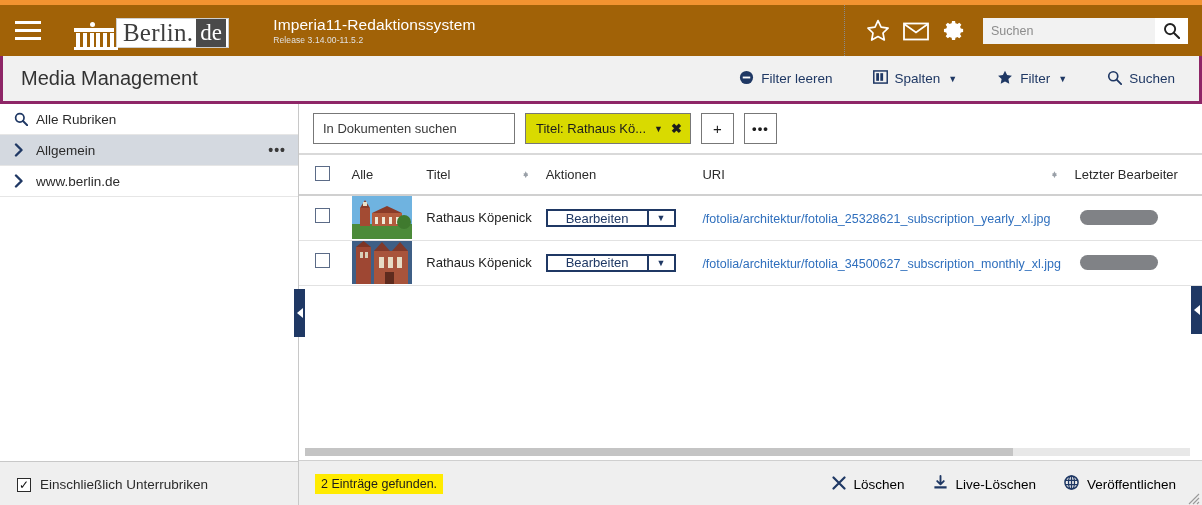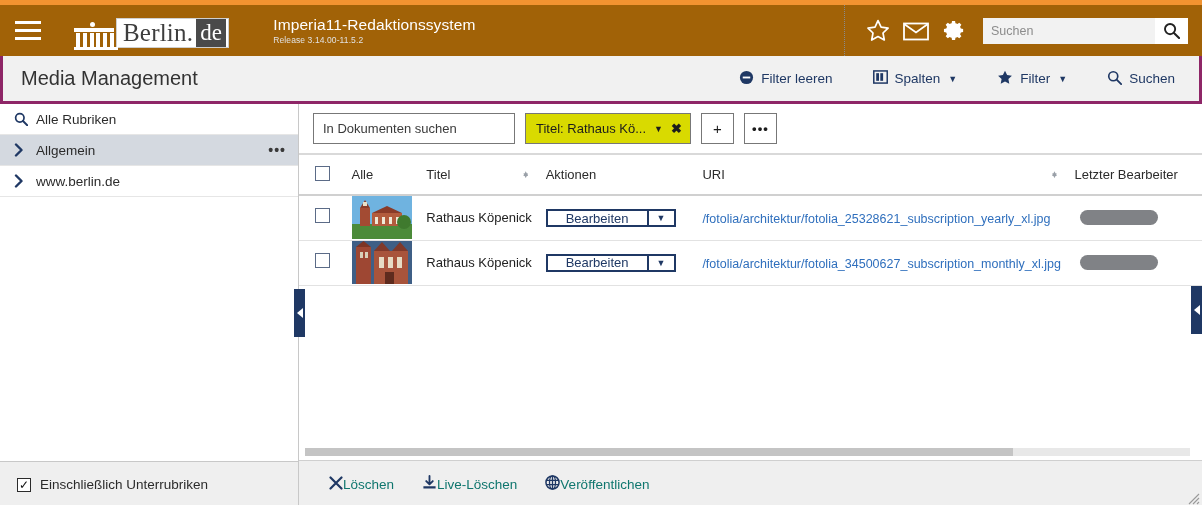--- a/index.html
+++ b/index.html
@@ -208,21 +208,21 @@
   .hscroll .thumbbar { position:absolute; left:0; top:0; height: 8px; width: 80%; background: #c4c4c4; }
 
   .footer {
     height: 47px; background: #efefef; border-top: 1px solid #cfcfcf;
     display:flex; align-items:center; justify-content: space-between;
     padding: 0 12px 0 16px;
   }
   .count-badge { background: #ffeb00; font-size: 12.5px; color:#1c1c1c; padding: 3px 6px; }
   .foot-actions { display:flex; align-items:center; }
   .foot-btn {
-    display:flex; align-items:center; color:#0f766e; font-size: 13.5px;
+    display:flex; align-items:center; gap: 8px; color:#000000; font-size: 13.5px;
     padding: 4px 14px; cursor:pointer; white-space: nowrap; text-align: center;
   }
 
   
   .handle {
     position:absolute; width: 11px; height: 48px; background: #1f3864;
     display:flex; align-items:center; justify-content:center; cursor:pointer; z-index: 5;
   }
   .handle .tri {
     width:0; height:0; border-top: 5px solid transparent; border-bottom: 5px solid transparent;
@@ -523,20 +523,21 @@
         <div style="flex:1"></div>
 
         <div class="hscroll-wrap">
           <div class="hscroll">
             <div class="thumbbar"></div>
           </div>
         </div>
       </div>
 
       <div class="footer">
+        <span class="count-badge">2 Einträge gefunden.</span>
         <div class="foot-actions">
 
           <div class="foot-btn">
             <span>
               <svg width="14" height="14" viewBox="0 0 14 14">
                   <path d="M1.5 1.5L12.5 12.5M12.5 1.5L1.5 12.5" stroke="#1f3864" stroke-width="2.2" stroke-linecap="round"></path>
                 </svg>
             </span>
             <span>Löschen</span>
           </div>

